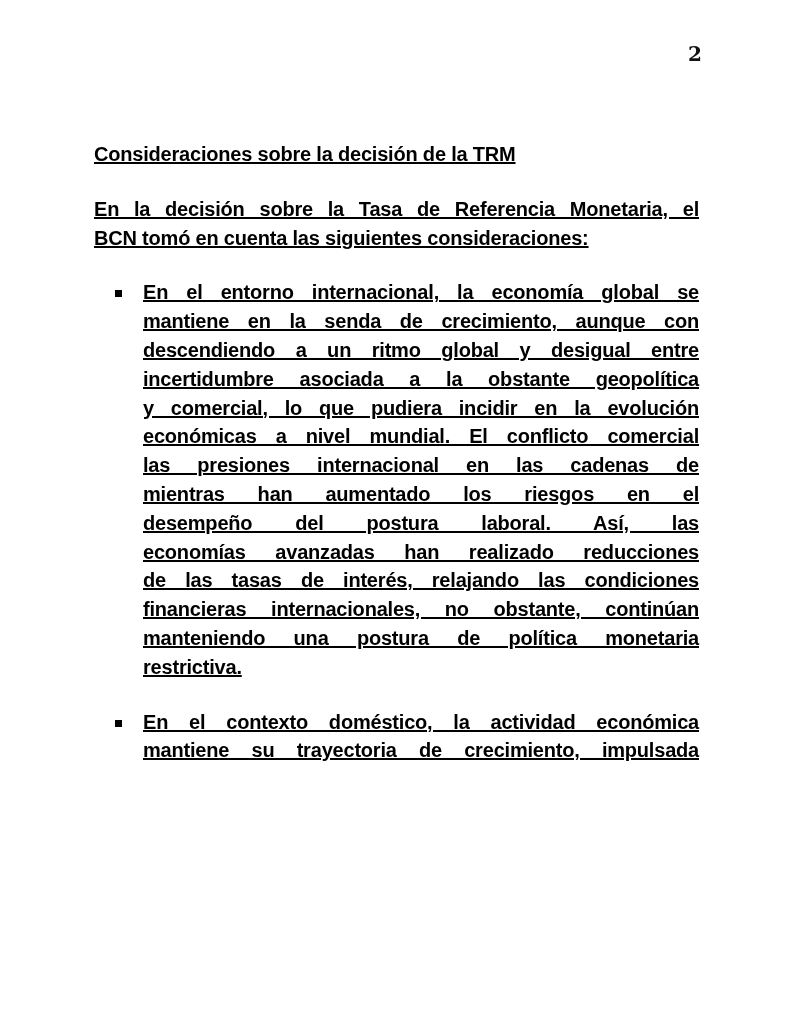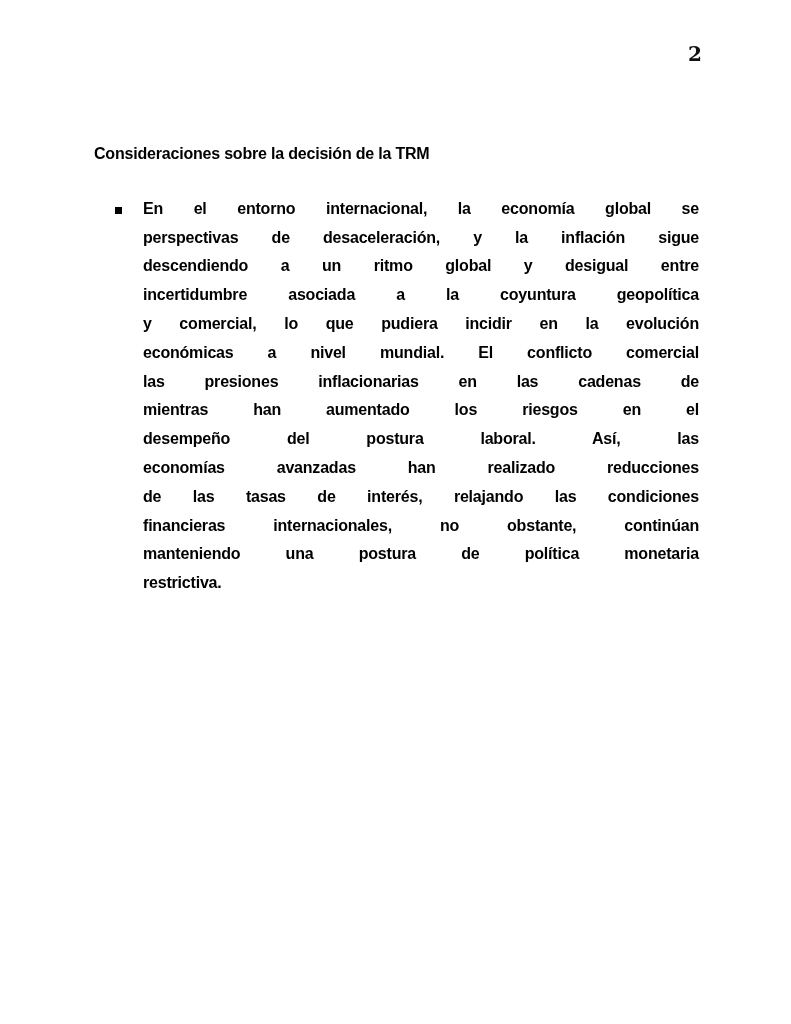--- a/index.html
+++ b/index.html
@@ -22,23 +22,24 @@
     font-weight: 700;
     color: #111111;
   }
   .content {
     position: absolute;
     left: 94px;
     top: 140px;
     width: 605px;
   }
   .block {
-    font-size: 16px;
+    font-size: 20px;
     line-height: 28.8px;
     letter-spacing: -0.2px;
+    text-decoration: underline;
   }
   .block + .block { margin-top: 26px; }
   .block.bullet {
     position: relative;
     padding-left: 49px;
   }
   .marker {
     position: absolute;
     left: 21px;
     top: 12px;
@@ -54,31 +55,40 @@
 </style>
 </head>
 <body>
 
 <div class="page">
   <span class="page-number">2</span>
   <div class="content">
       <div class="block heading">
         <div class="line last">Consideraciones sobre la decisión de la TRM</div>
       </div>
+      <div class="block paragraph">
+        <div class="line">En la decisión sobre la Tasa de Referencia Monetaria, el</div>
+        <div class="line last">BCN tomó en cuenta las siguientes consideraciones:</div>
+      </div>
       <div class="block bullet">
         <span class="marker"></span>
         <div class="line">En el entorno internacional, la economía global se</div>
-        <div class="line">perspectivas de desaceleración, y la inflación sigue</div>
+        <div class="line">mantiene en la senda de crecimiento, aunque con</div>
         <div class="line">descendiendo a un ritmo global y desigual entre</div>
-        <div class="line">incertidumbre asociada a la coyuntura geopolítica</div>
+        <div class="line">incertidumbre asociada a la obstante geopolítica</div>
         <div class="line">y comercial, lo que pudiera incidir en la evolución</div>
         <div class="line">económicas a nivel mundial. El conflicto comercial</div>
-        <div class="line">las presiones inflacionarias en las cadenas de</div>
+        <div class="line">las presiones internacional en las cadenas de</div>
         <div class="line">mientras han aumentado los riesgos en el</div>
         <div class="line">desempeño del postura laboral. Así, las</div>
         <div class="line">economías avanzadas han realizado reducciones</div>
         <div class="line">de las tasas de interés, relajando las condiciones</div>
         <div class="line">financieras internacionales, no obstante, continúan</div>
         <div class="line">manteniendo una postura de política monetaria</div>
         <div class="line last">restrictiva.</div>
       </div>
+      <div class="block bullet">
+        <span class="marker"></span>
+        <div class="line">En el contexto doméstico, la actividad económica</div>
+        <div class="line">mantiene su trayectoria de crecimiento, impulsada</div>
+      </div>
     </div>
 </div>
 
 </body></html>

